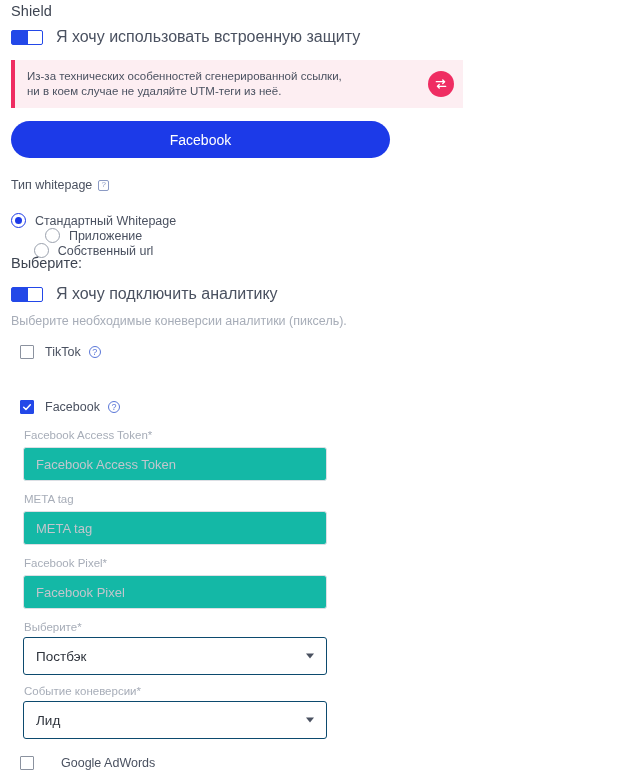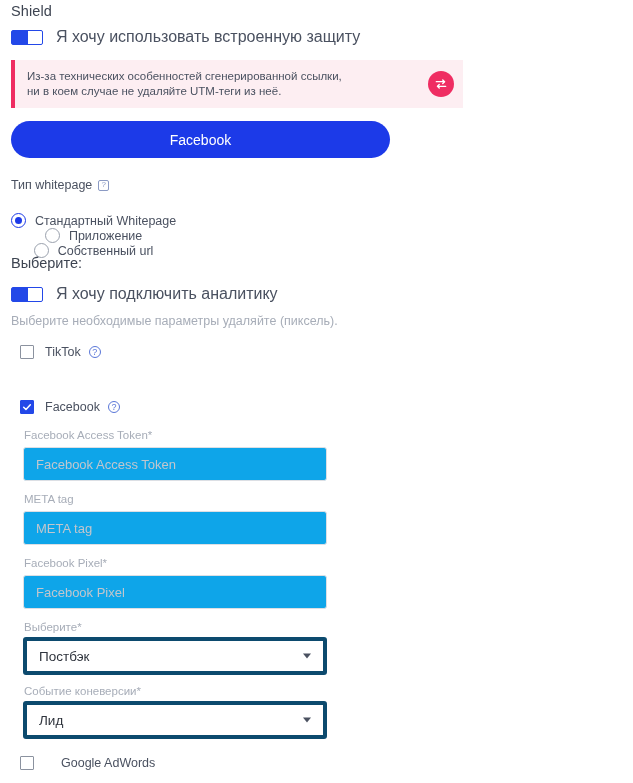--- a/index.html
+++ b/index.html
@@ -112,29 +112,29 @@
   .checkbox.checked { background: #2348e8; border-color: #2348e8; }
   .check-label { margin-left: 11px; font-size: 12.5px; color: #4a5160; white-space: nowrap; }
 
   
   .input-label {
     position: absolute; font-size: 11.5px; color: #a7adb8;
   }
   .text-input {
     position: absolute; left: 23px; width: 304px; height: 34px;
     border: 1px solid #dcdfe4; border-radius: 3px;
-    background: #0ea5e9; padding: 0 12px;
+    background: #14b8a6; padding: 0 12px;
     font-family: "Liberation Sans", sans-serif;
     font-size: 13px; color: #3d4451; outline: none;
   }
   .text-input::placeholder { color: #c2c6cd; }
 
   .select-box {
     position: absolute; left: 23px; width: 304px; height: 38px;
-    border: 4px solid #0c4a6e; border-radius: 3px; background: #fff;
+    border: 1px solid #0c4a6e; border-radius: 3px; background: #fff;
     display: flex; align-items: center; padding: 0 12px;
     font-size: 13.5px; color: #2f343d; cursor: pointer;
   }
   .select-caret {
     position: absolute; right: 12px; top: 50%; transform: translateY(-50%);
     width: 0; height: 0; border-left: 4.5px solid transparent;
     border-right: 4.5px solid transparent; border-top: 5px solid #4a5160;
   }
 </style>
 </head>
@@ -187,21 +187,21 @@
 
   <div class="analytics-title">Выберите:</div>
 
   <div class="toggle-row" style="left:11px; top:285px;">
     <div class="toggle">
       <div class="knob"></div>
     </div>
     <span class="toggle-label">Я хочу подключить аналитику</span>
   </div>
 
-  <div class="hint-text">Выберите необходимые параметры удаляйте (пиксель).</div>
+  <div class="hint-text">Выберите необходимые коневерсии аналитики (пиксель).</div>
 
   <div class="check-row" style="left:20px; top:345px;">
     <span class="checkbox"></span>
     <span class="check-label">TikTok</span>
     <span class="help-icon round" style="margin-left:8px;">?</span>
   </div>
 
   <div class="check-row" style="left:20px; top:400px;">
     <span class="checkbox checked">
       <svg width="10" height="10" viewBox="0 0 24 24" fill="none" stroke="#ffffff" stroke-width="3.6" stroke-linecap="round" stroke-linejoin="round">

